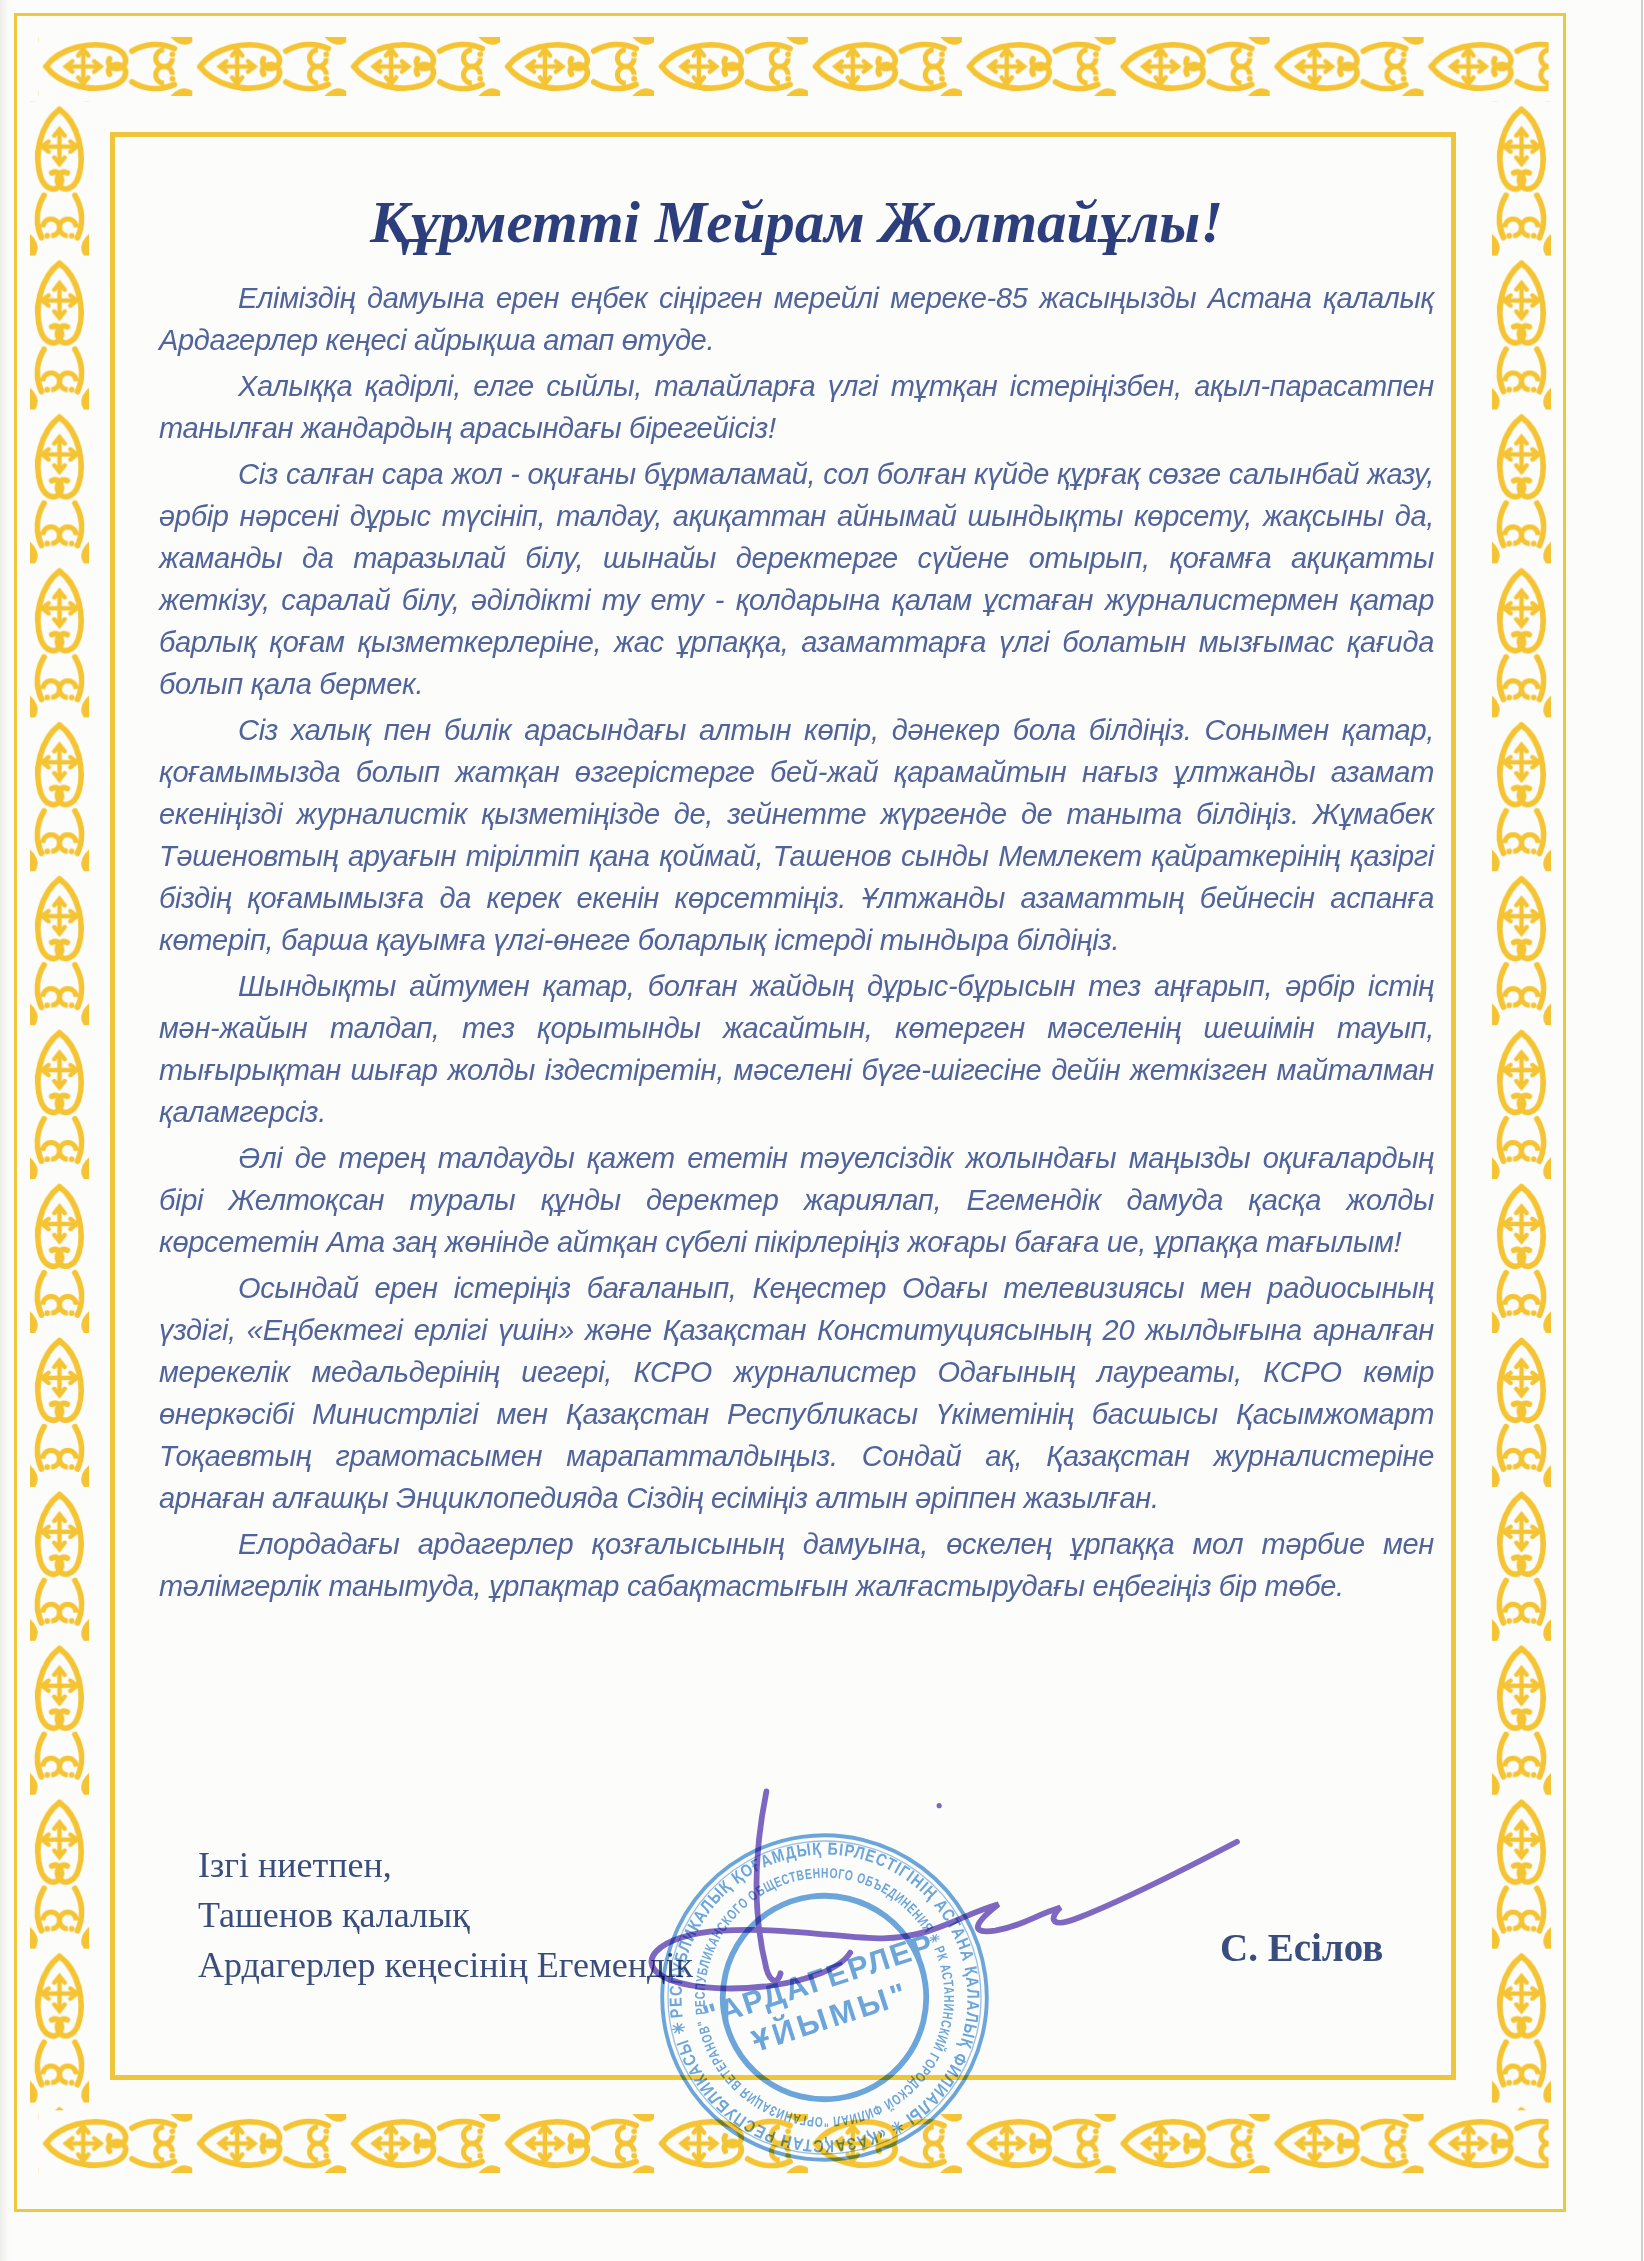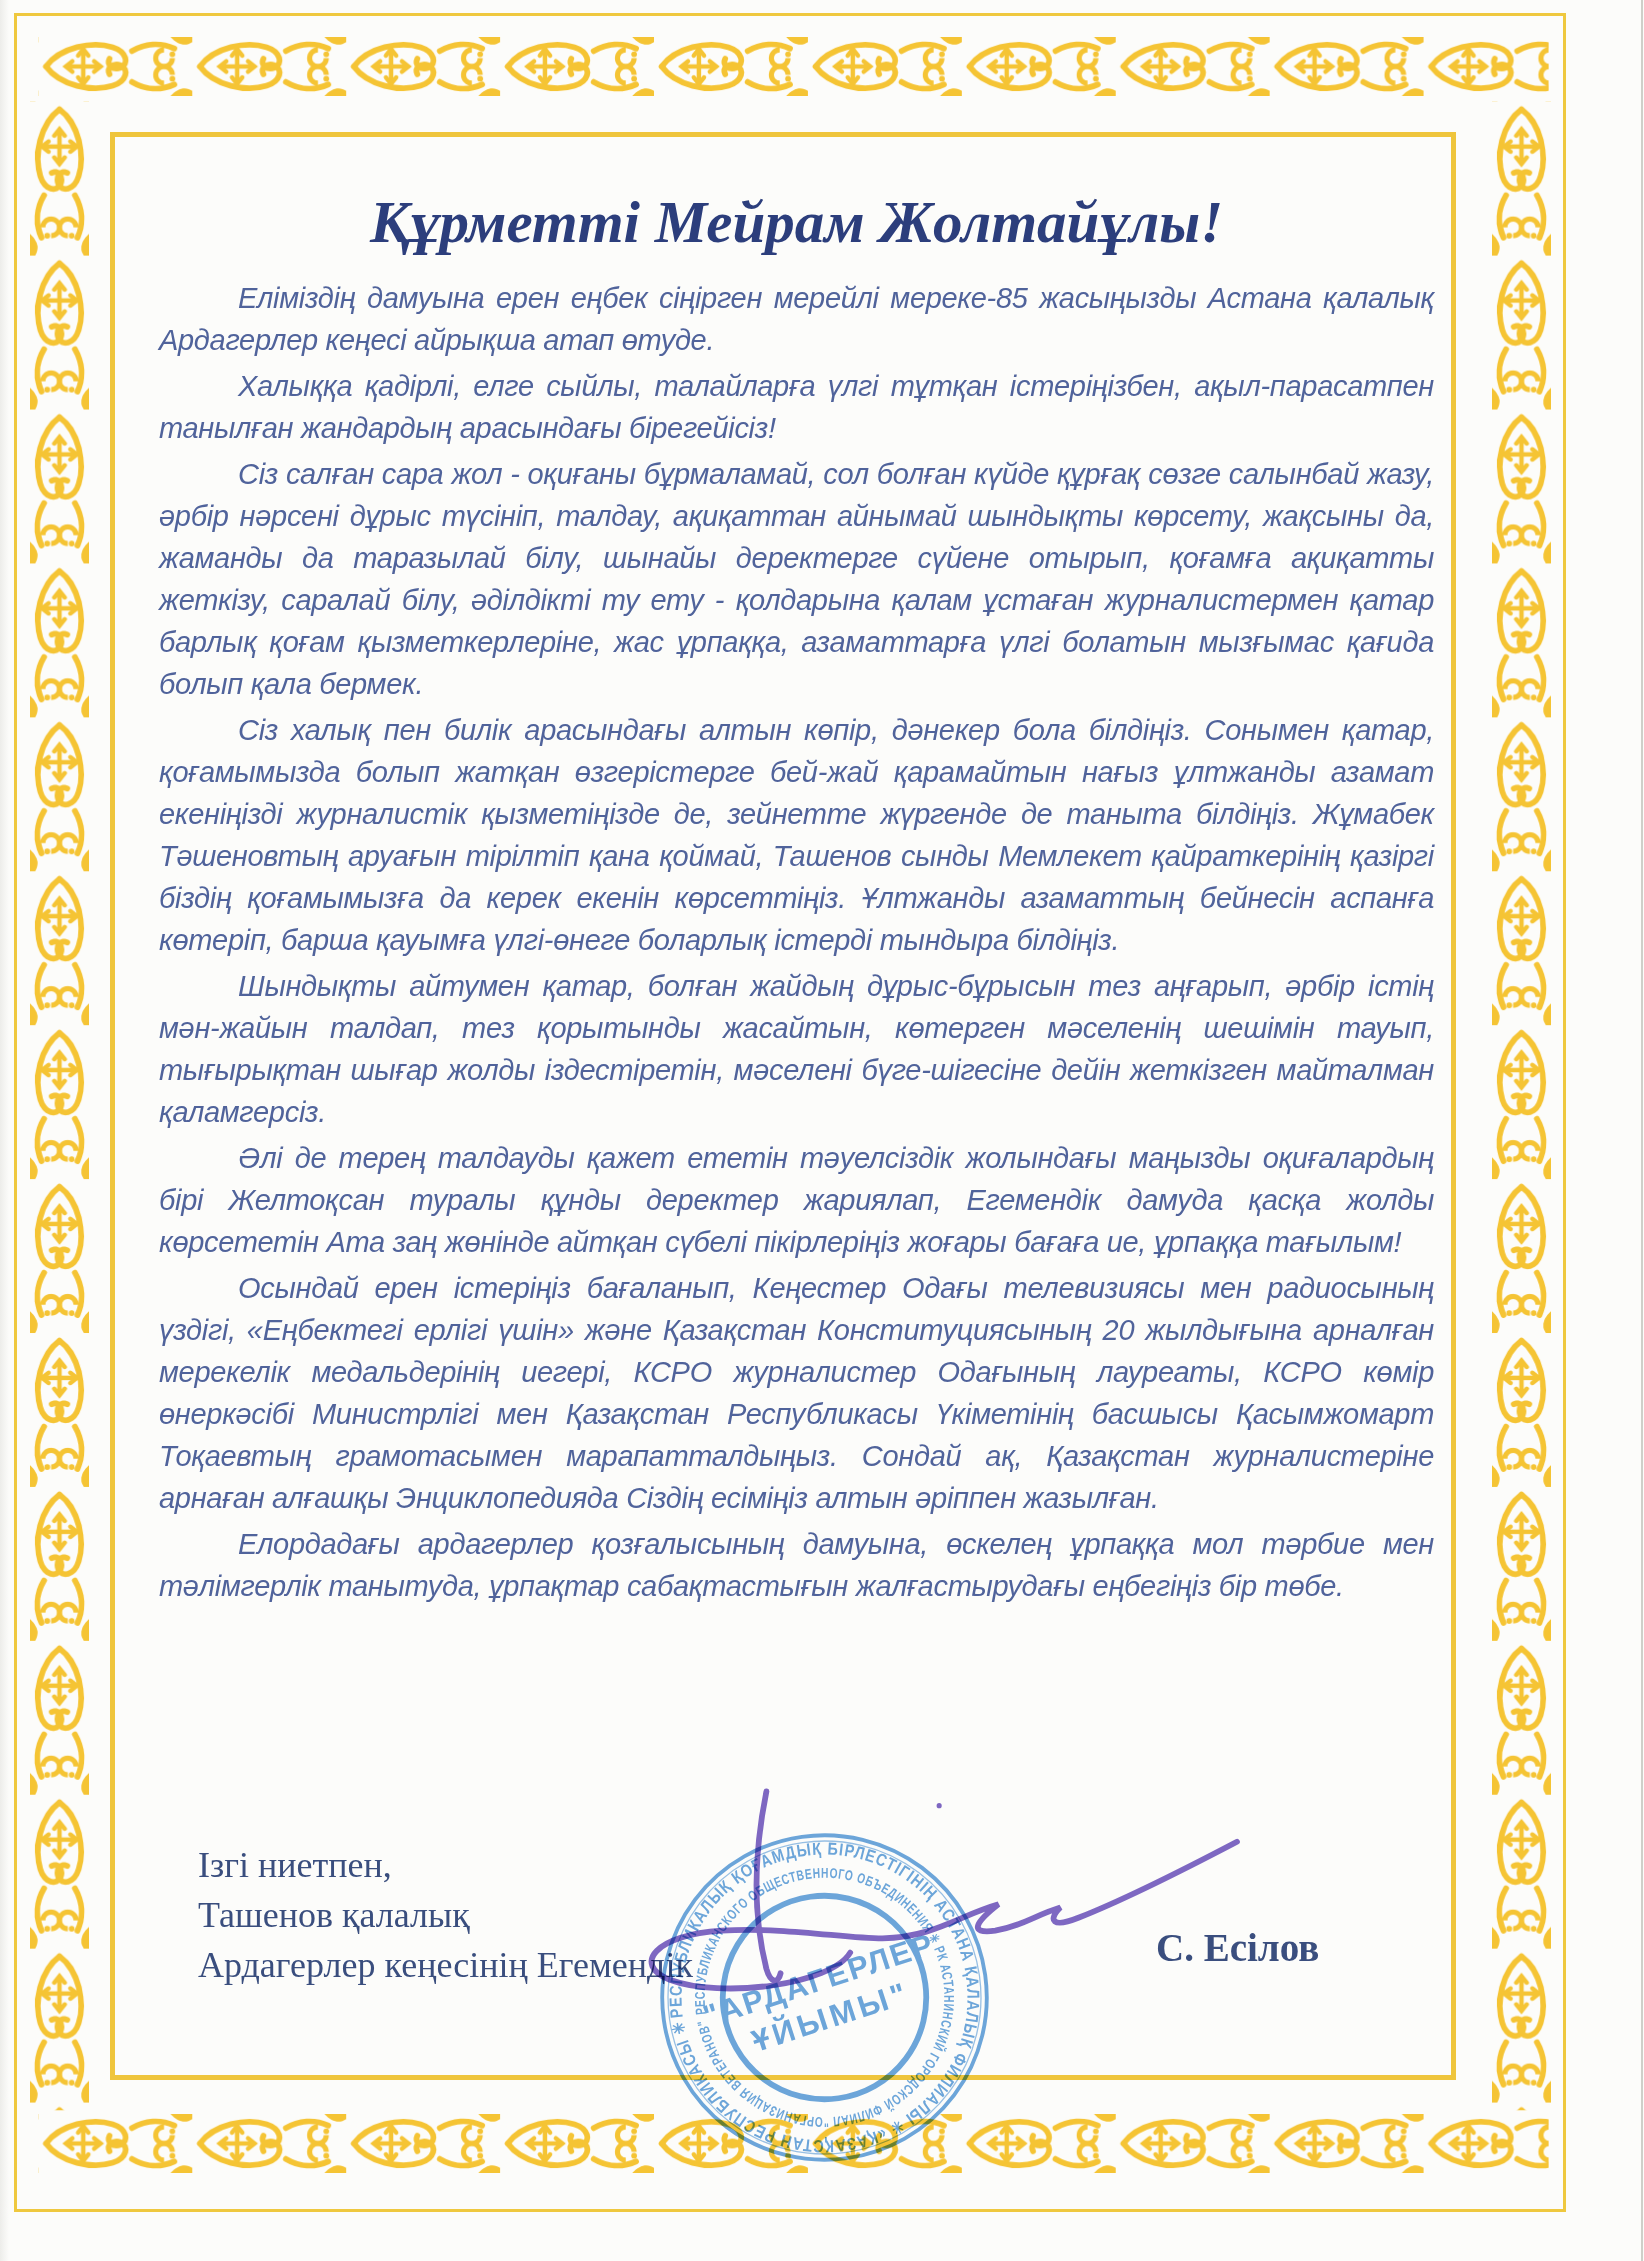--- a/index.html
+++ b/index.html
@@ -47,21 +47,21 @@
     text-align:justify;text-indent:79px;
     letter-spacing:-0.3px;
   }
   .closing{
     position:absolute;left:198px;top:1840px;
     font-family:"Liberation Serif",serif;
     font-weight:normal;font-size:36px;line-height:50px;
     color:#3A4E7E;
   }
   .signer{
-    position:absolute;left:1156px;top:1925px;
+    position:absolute;left:1220px;top:1925px;
     font-family:"Liberation Serif",serif;
     font-weight:bold;font-size:39px;
     color:#3A4E7E;
   }
   .stamp{
     position:absolute;left:615px;top:1785px;
     mix-blend-mode:multiply;
   }
   .ink{
     position:absolute;left:573px;top:1772px;

